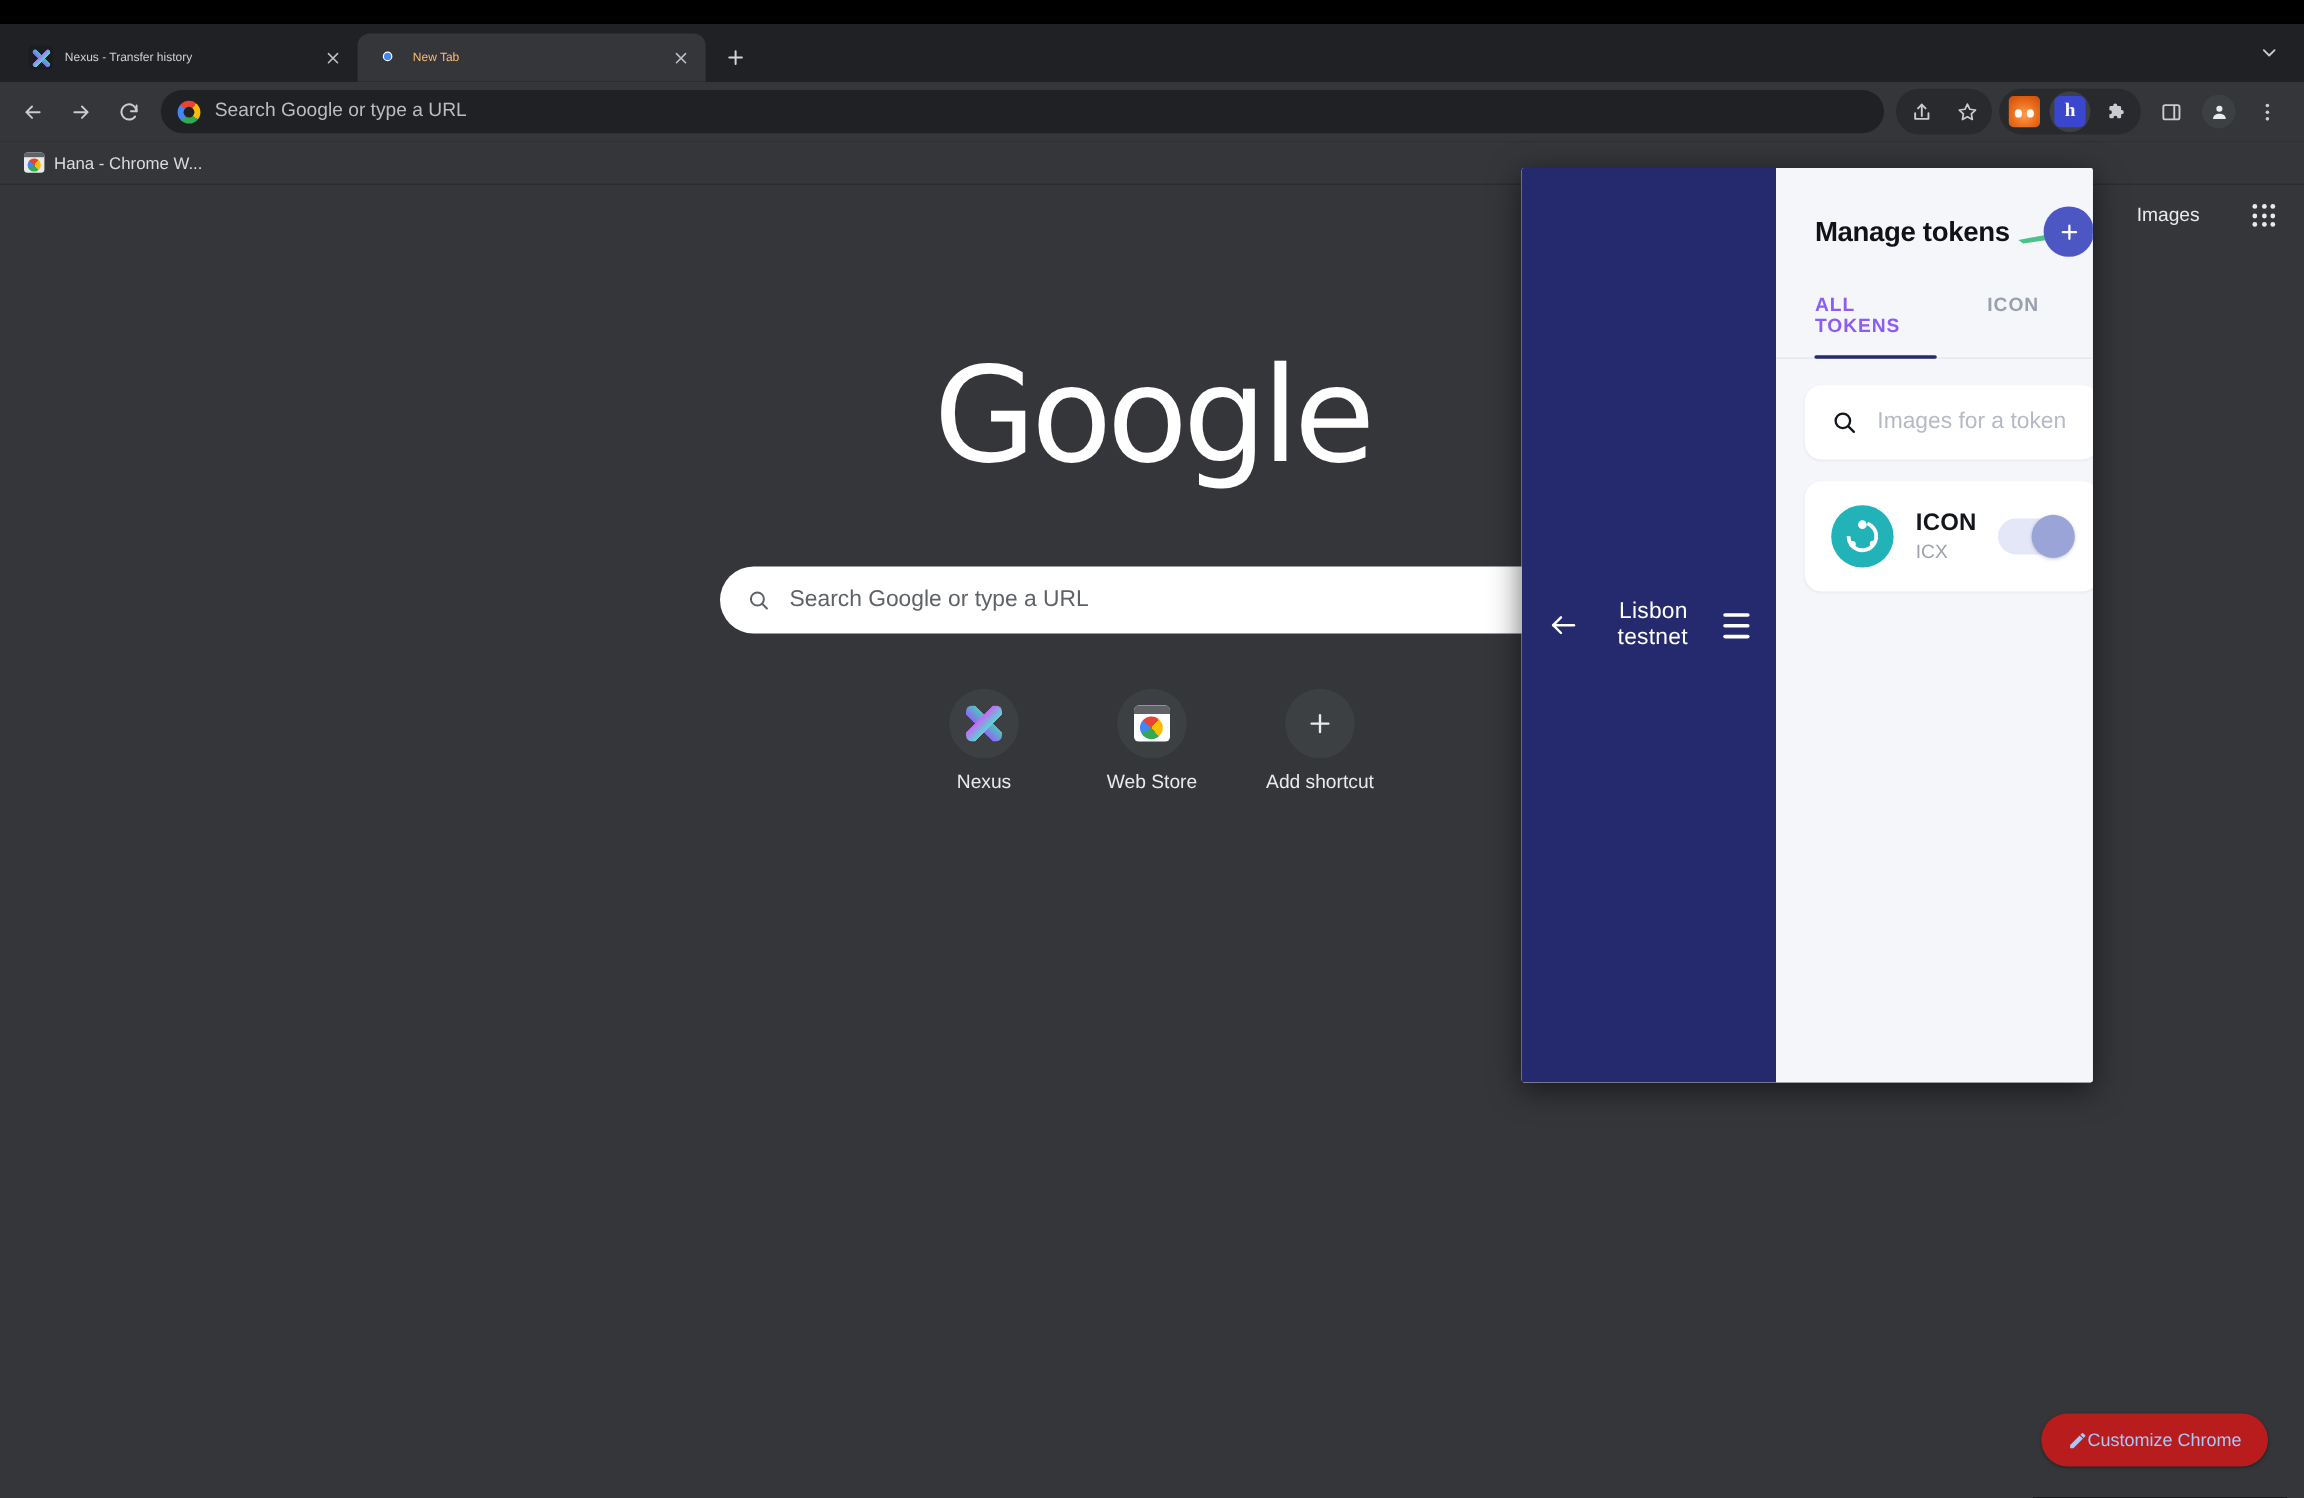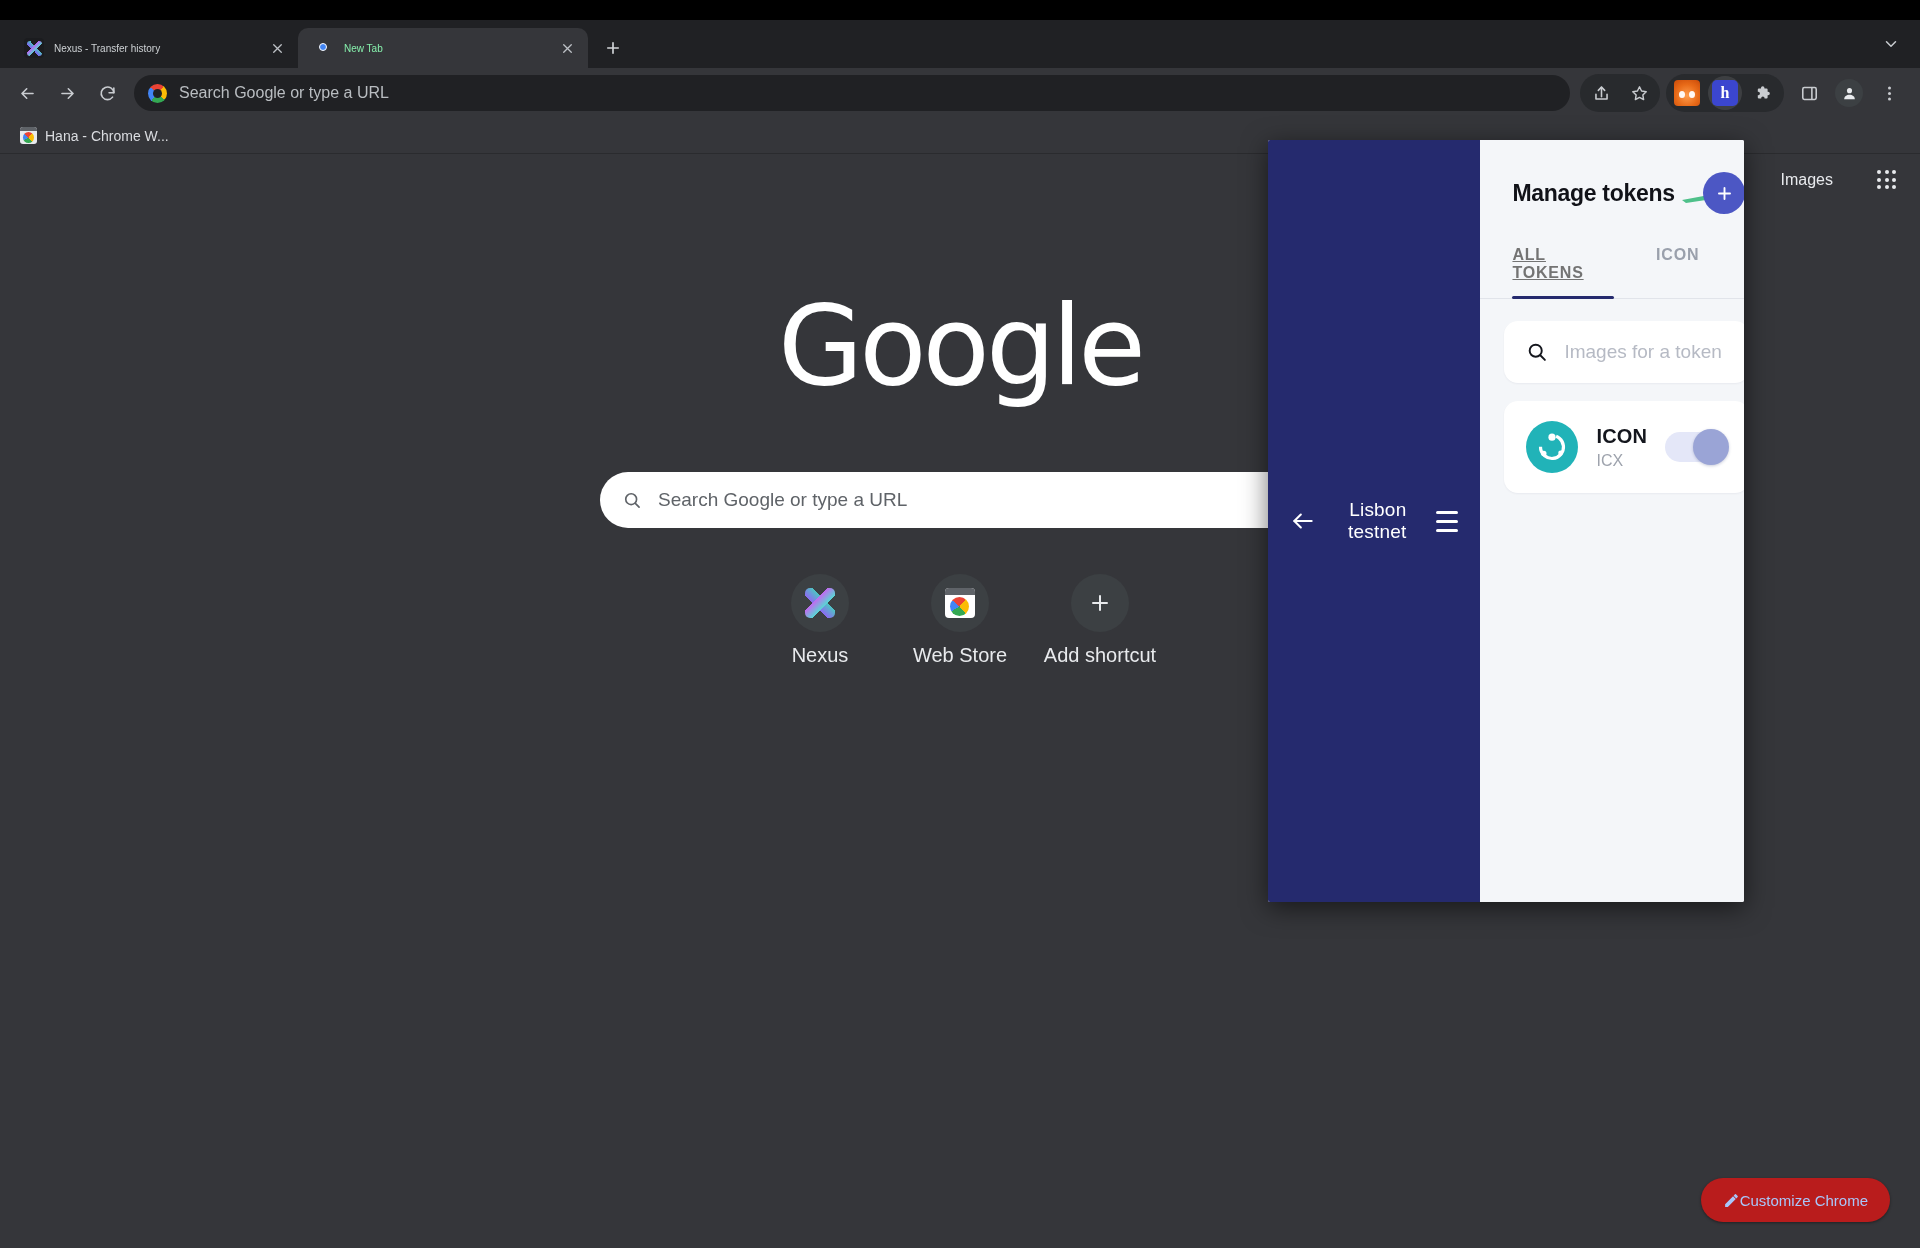--- a/index.html
+++ b/index.html
@@ -25,21 +25,21 @@
   }
   .tab {
     position: relative;
     display: flex; align-items: center; gap: 10px;
     height: 40px; width: 290px;
     padding: 0 10px 0 16px;
     border-radius: 10px 10px 0 0;
     font-size: 15px; color: #cdd1d4;
     cursor: default;
   }
-  .tab.active { background: #35363a; color: #86efac; }
+  .tab.active { background: #35363a; color: #fdba74; }
   .tab-favicon { width: 20px; height: 20px; flex: 0 0 20px; position: relative; }
   .tab-title {
     flex: 1 1 auto; white-space: nowrap; overflow: hidden;
     text-overflow: ellipsis; font-size: 10px;
   }
   .tab-close {
     width: 22px; height: 22px; flex: 0 0 22px;
     display: flex; align-items: center; justify-content: center;
     border-radius: 50%; color: #bdc1c6;
   }
@@ -199,21 +199,21 @@
   }
   .shortcut {
     width: 140px; display: flex; flex-direction: column;
     align-items: center; gap: 12px; padding-top: 20px;
   }
   .sc-circle {
     width: 58px; height: 58px; border-radius: 50%; background: #3c4043;
     display: flex; align-items: center; justify-content: center; color: #e8eaed;
   }
   .sc-circle svg { width: 24px; height: 24px; }
-  .sc-label { color: #e8eaed; font-size: 20px; }
+  .sc-label { color: #e8eaed; font-size: 16px; }
   .sc-nexus {
     width: 30px; height: 30px;
     background:
       linear-gradient(135deg, transparent 38%, #c06cf0 38%, #5ad4d4 62%, transparent 62%),
       linear-gradient(45deg, transparent 38%, #8b6cf0 38%, #4ec3c3 62%, transparent 62%);
     border-radius: 5px;
   }
   .sc-webstore {
     width: 30px; height: 30px; border-radius: 4px; background: #fff;
     position: relative; overflow: hidden;
@@ -277,21 +277,21 @@
 
   .tabs {
     display: flex; padding: 0 32px; position: relative;
     border-bottom: 1px solid #e1e4ea; margin: 0 0 0 0;
   }
   .tab-item {
     padding: 10px 0 16px 0; margin-right: 42px;
     font-size: 16px; letter-spacing: .8px; color: #9aa0ac; font-weight: bold;
     position: relative;
   }
-  .tab-item.active { color: #737373; text-decoration: underline; }
+  .tab-item.active { color: #8b5cf6; }
   .tab-item.active::after {
     content: ""; position: absolute; left: 0; right: 0; bottom: -1px;
     height: 3px; background: #252a6e; border-radius: 2px;
   }
 
   .token-search {
     margin: 22px 24px 0 24px; height: 62px; background: #ffffff;
     border-radius: 14px; display: flex; align-items: center; gap: 16px;
     padding: 0 22px; box-shadow: 0 1px 2px rgba(20,25,60,.05);
   }

